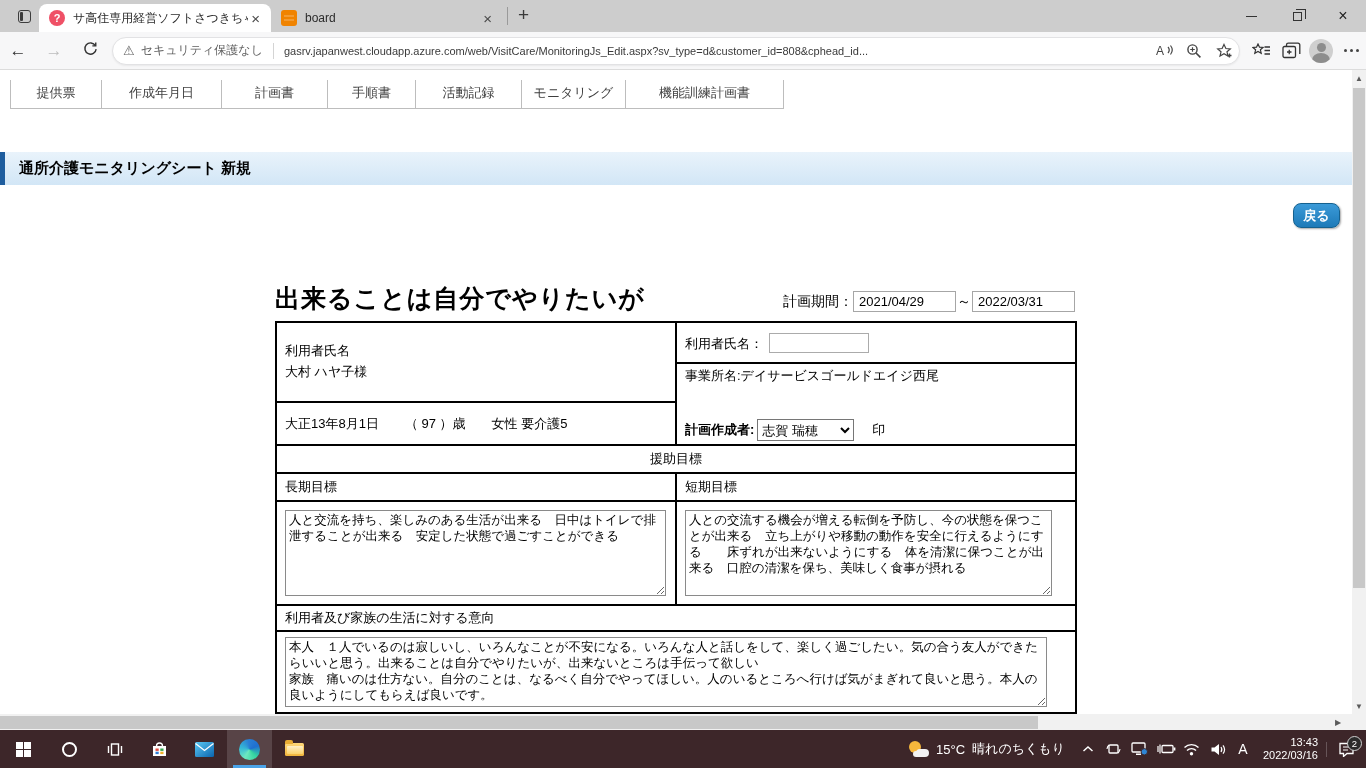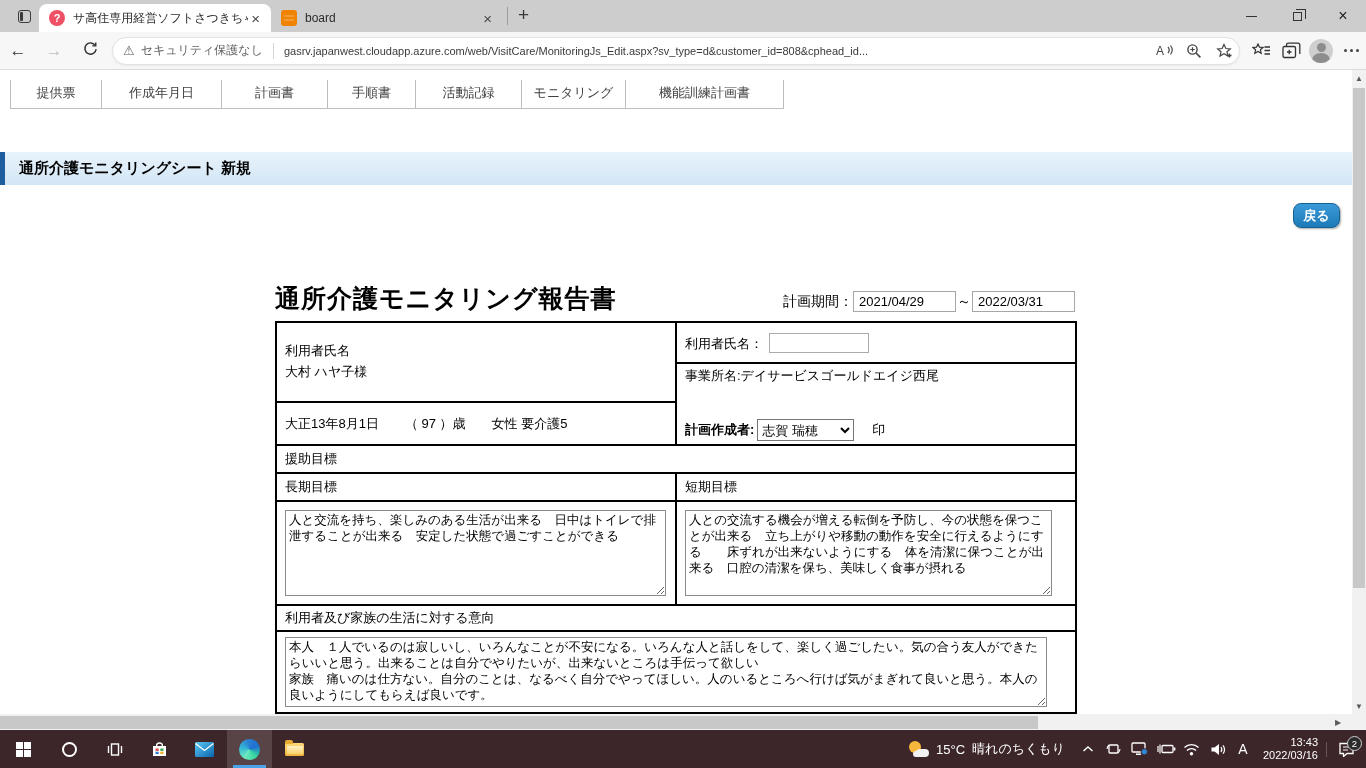--- a/index.html
+++ b/index.html
@@ -86,21 +86,21 @@
   table.sheet { border-collapse:collapse; width:800px; table-layout:fixed; }
   .sheet td { border:2px solid #000; font-size:13px; color:#000; padding:3px 8px; vertical-align:middle; }
   .cell-name { vertical-align:top; padding-top:6px; line-height:1.6; }
   .cell-created input { width:100px; height:20px; border:1px solid #ababab; margin-left:2px; }
   .cell-office { vertical-align:top; padding-top:8px; }
   .office-line { margin-bottom:34px; }
   .planner-line { font-weight:bold; display:flex; align-items:center; }
   .planner-line select { font-weight:normal; font-size:13px; height:22px; width:97px; margin-left:3px;
     border:1px solid #767676; font-family:inherit; background:#fff; }
   .seal { font-weight:normal; margin-left:18px; }
-  .cell-center { }
+  .cell-center { text-align:center; }
   .ta-cell { padding:5px 4px 4px 4px; vertical-align:top; }
   textarea { font-family:"DejaVu Sans Mono", monospace; font-size:12.5px; line-height:1.28; color:#000;
     border:1px solid #8a8a8a; background:#fff; padding:1px 3px; resize:both; display:block; }
   .ta-long { width:381px; height:86px; }
   .ta-short { width:367px; height:86px; }
   .ta-intent { width:762px; height:70px; }
 
   
   .vscroll { position:absolute; top:0; right:0; width:14px; height:644px; background:#f1f1f1; }
   .vscroll .arrow { position:absolute; left:0; width:14px; height:16px; color:#5a5a5a; font-size:8px;
@@ -256,21 +256,21 @@
     </div>
 
     <div class="pagetitle-bar">
       <div class="pagetitle">通所介護モニタリングシート 新規</div>
     </div>
 
     <button class="back-btn">戻る</button>
 
     <div class="doc">
       <div class="doc-header">
-        <div class="report-title">通所介護モニタリング報告書</div>
+        <div class="report-title">出来ることは自分でやりたいが</div>
         <div class="period">
           <span>計画期間：</span>
           <input type="text" value="2021/04/29" style="">
           <span class="tilde">～</span>
           <input type="text" value="2022/03/31" style="">
         </div>
       </div>
 
       <table class="sheet">
         <colgroup>

